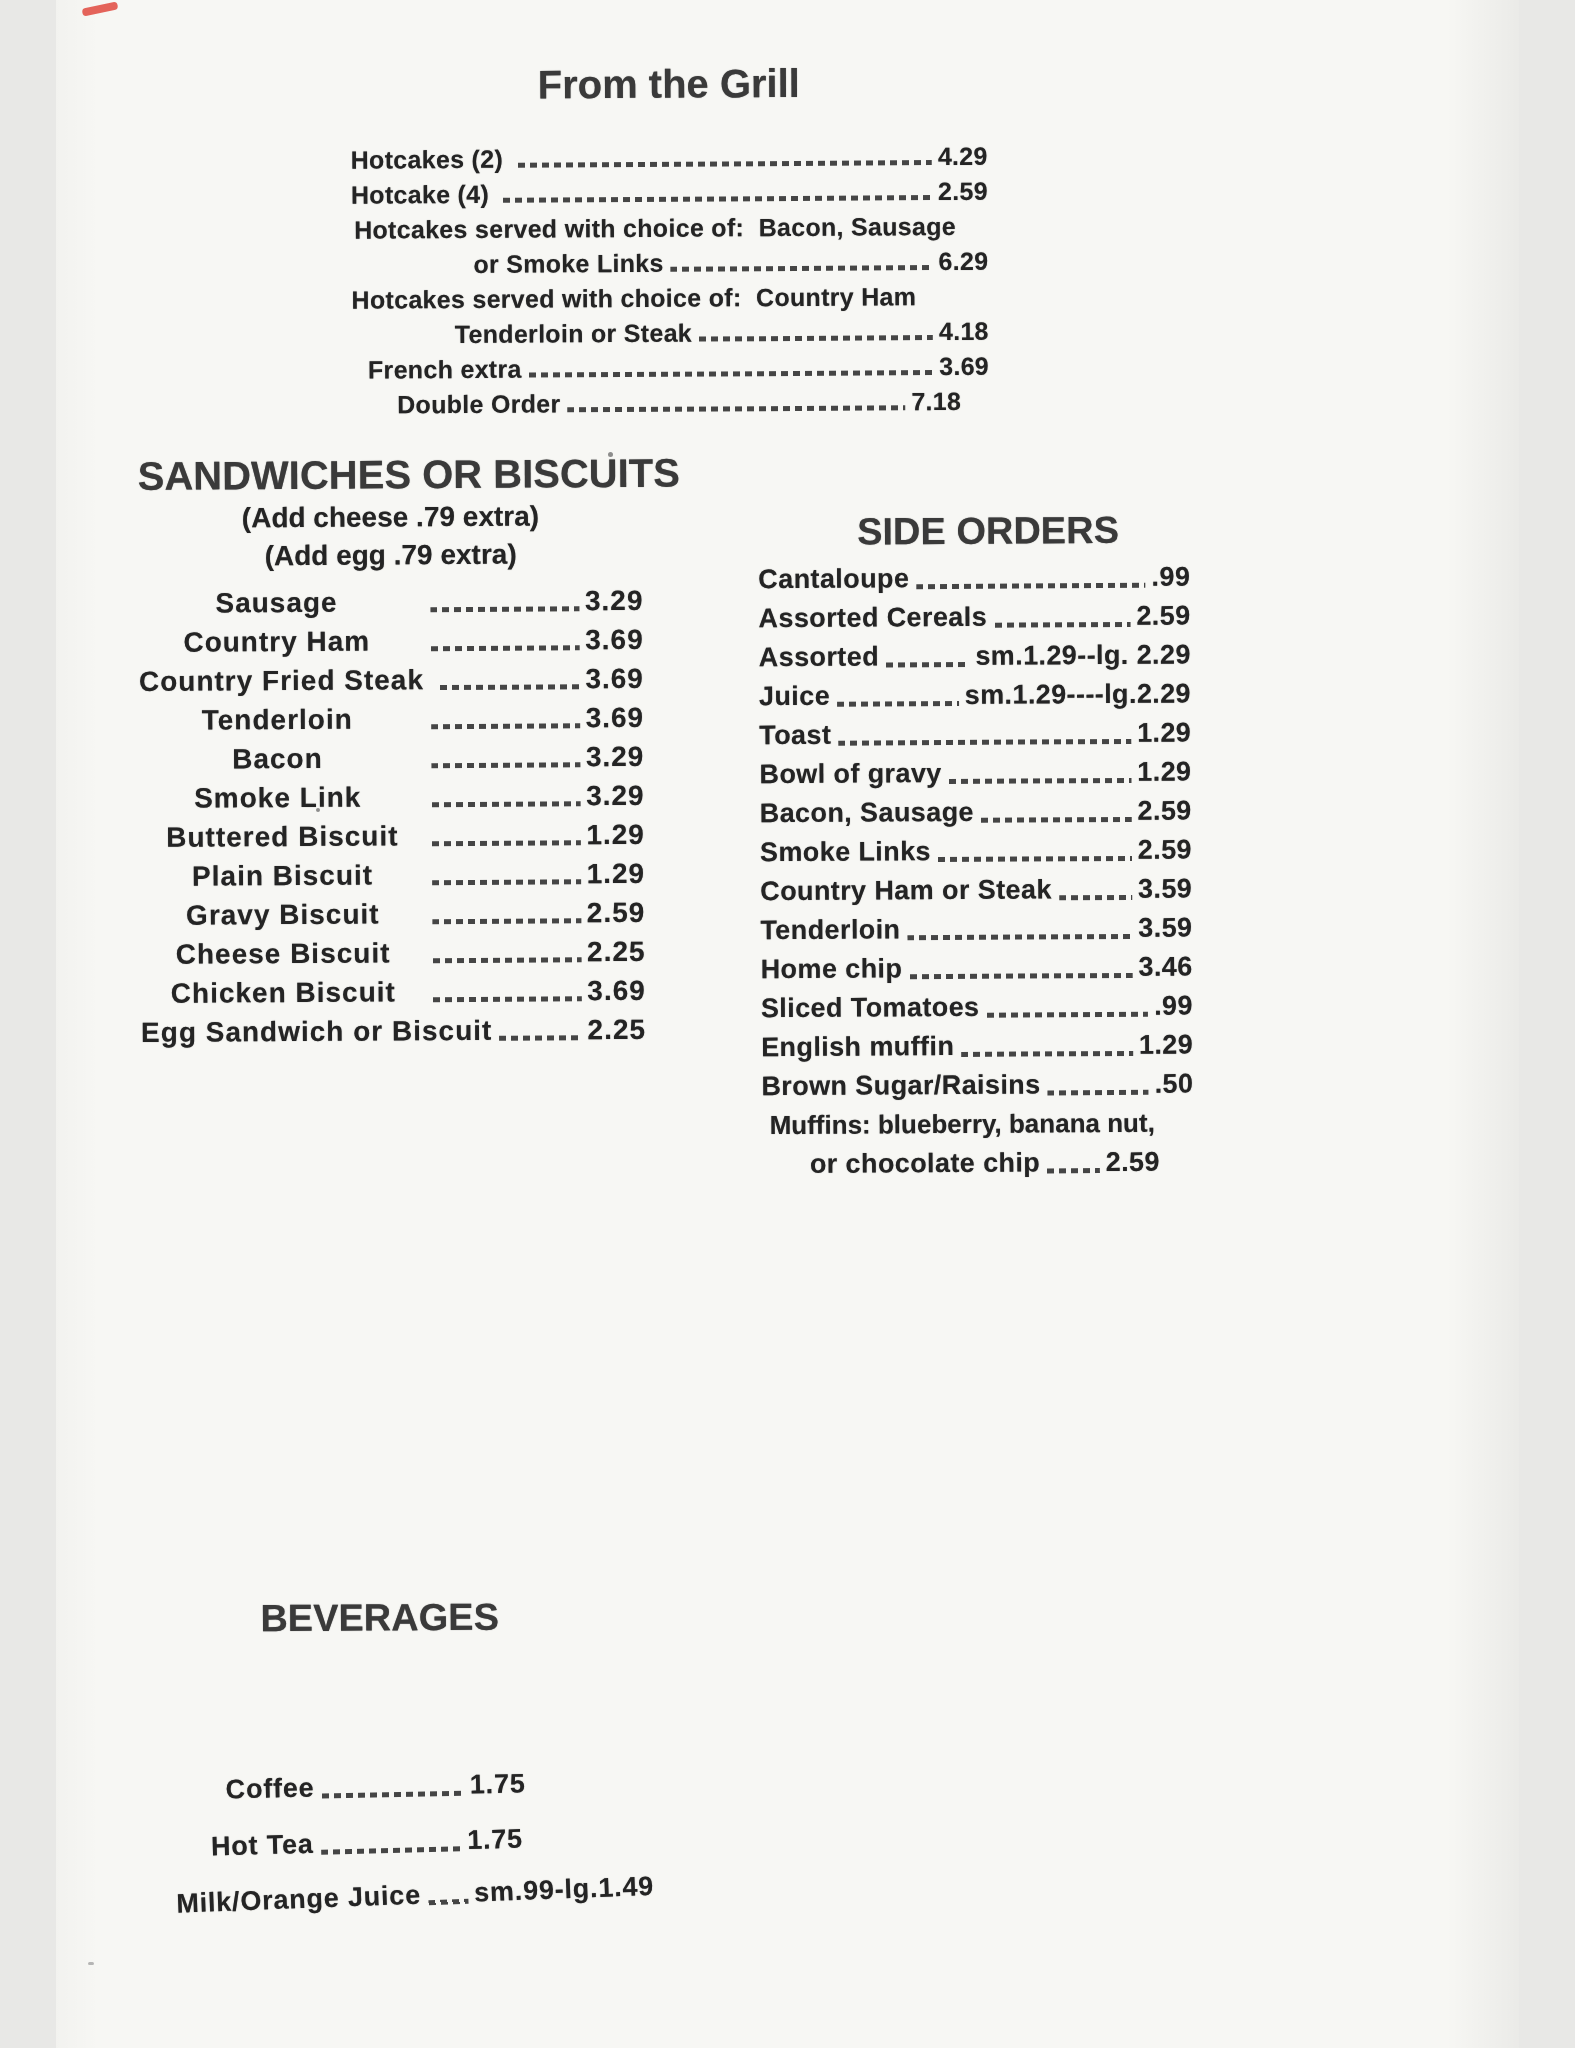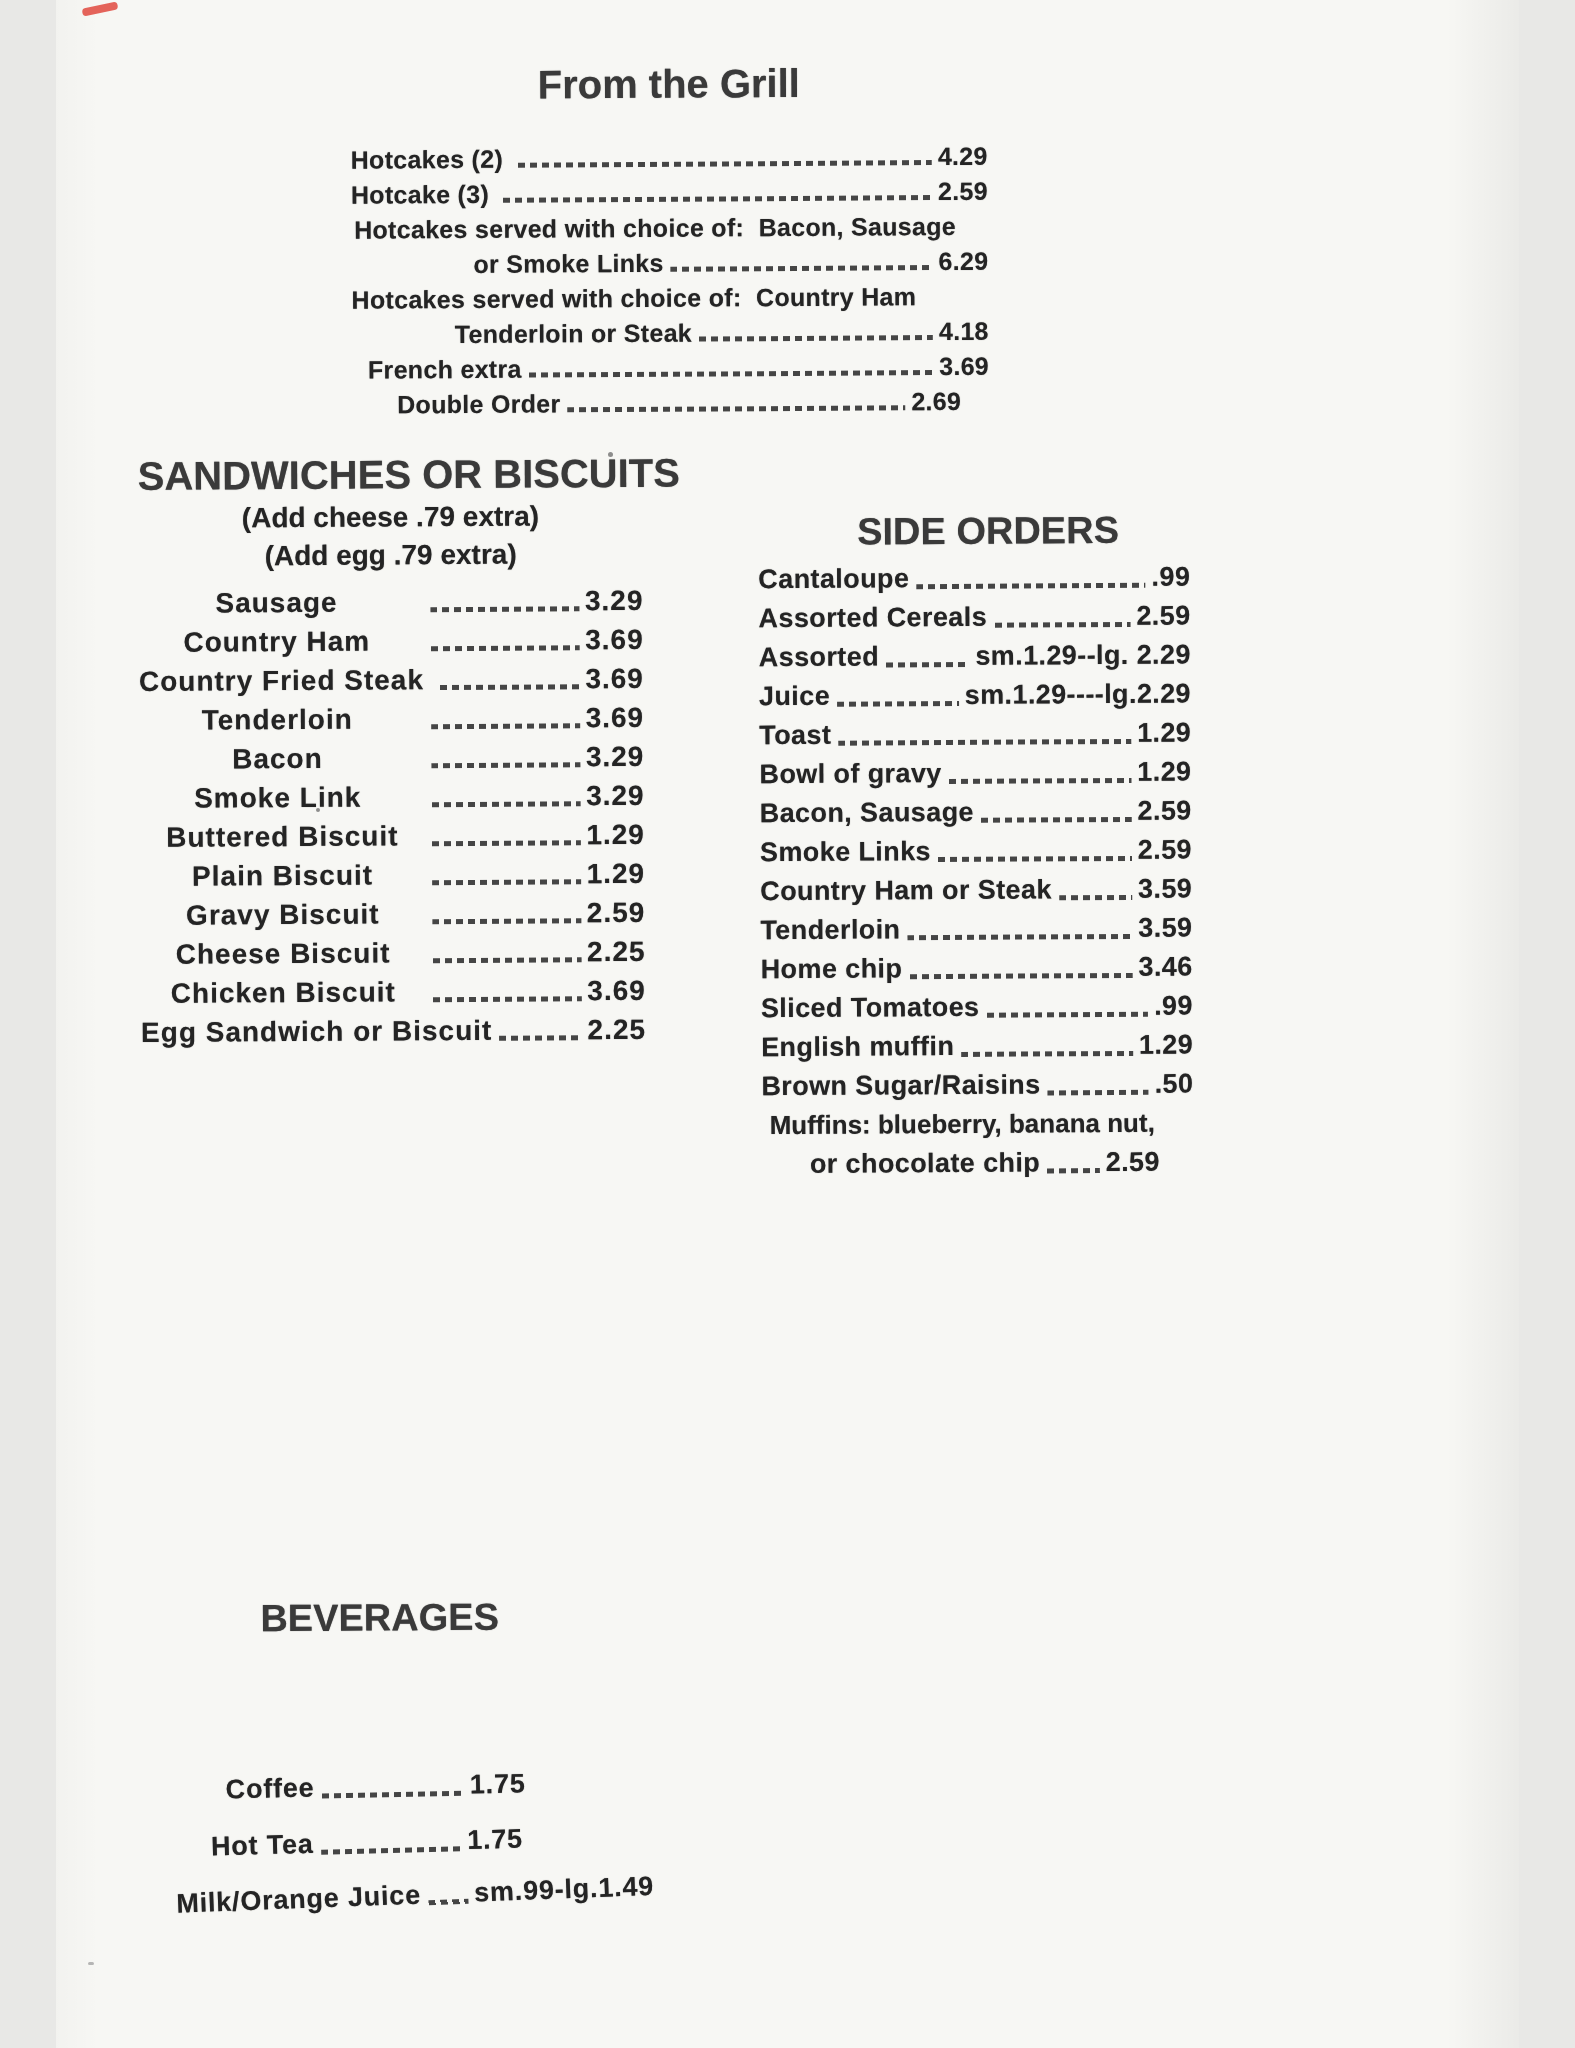--- a/index.html
+++ b/index.html
@@ -72,21 +72,21 @@
 
     <div class="sec grill">
       <div class="sec-title">From the Grill</div>
       <div class="items">
         <div class="row">
           <span class="lbl">Hotcakes (2) </span>
           <span class="leader"></span>
           <span class="prc">4.29</span>
         </div>
         <div class="row">
-          <span class="lbl">Hotcake (3) </span>
+          <span class="lbl">Hotcake (4) </span>
           <span class="leader"></span>
           <span class="prc">2.59</span>
         </div>
         <div class="row" style="padding-left:3px">
           <span class="lbl">Hotcakes served with choice of:  Bacon, Sausage</span>
         </div>
         <div class="row" style="padding-left:122px">
           <span class="lbl">or Smoke Links</span>
           <span class="leader"></span>
           <span class="prc">6.29</span>
@@ -100,21 +100,21 @@
           <span class="prc">4.18</span>
         </div>
         <div class="row" style="padding-left:16px">
           <span class="lbl">French extra</span>
           <span class="leader"></span>
           <span class="prc">3.69</span>
         </div>
         <div class="row" style="padding-left:45px;padding-right:28px">
           <span class="lbl">Double Order</span>
           <span class="leader"></span>
-          <span class="prc">2.69</span>
+          <span class="prc">7.18</span>
         </div>
       </div>
     </div>
 
     <div class="sec sand">
       <div class="sec-title">SANDWICHES OR BISCUITS</div>
       <div class="note">(Add cheese .79 extra)</div>
       <div class="note">(Add egg .79 extra)</div>
       <div class="items">
         <div class="row">

